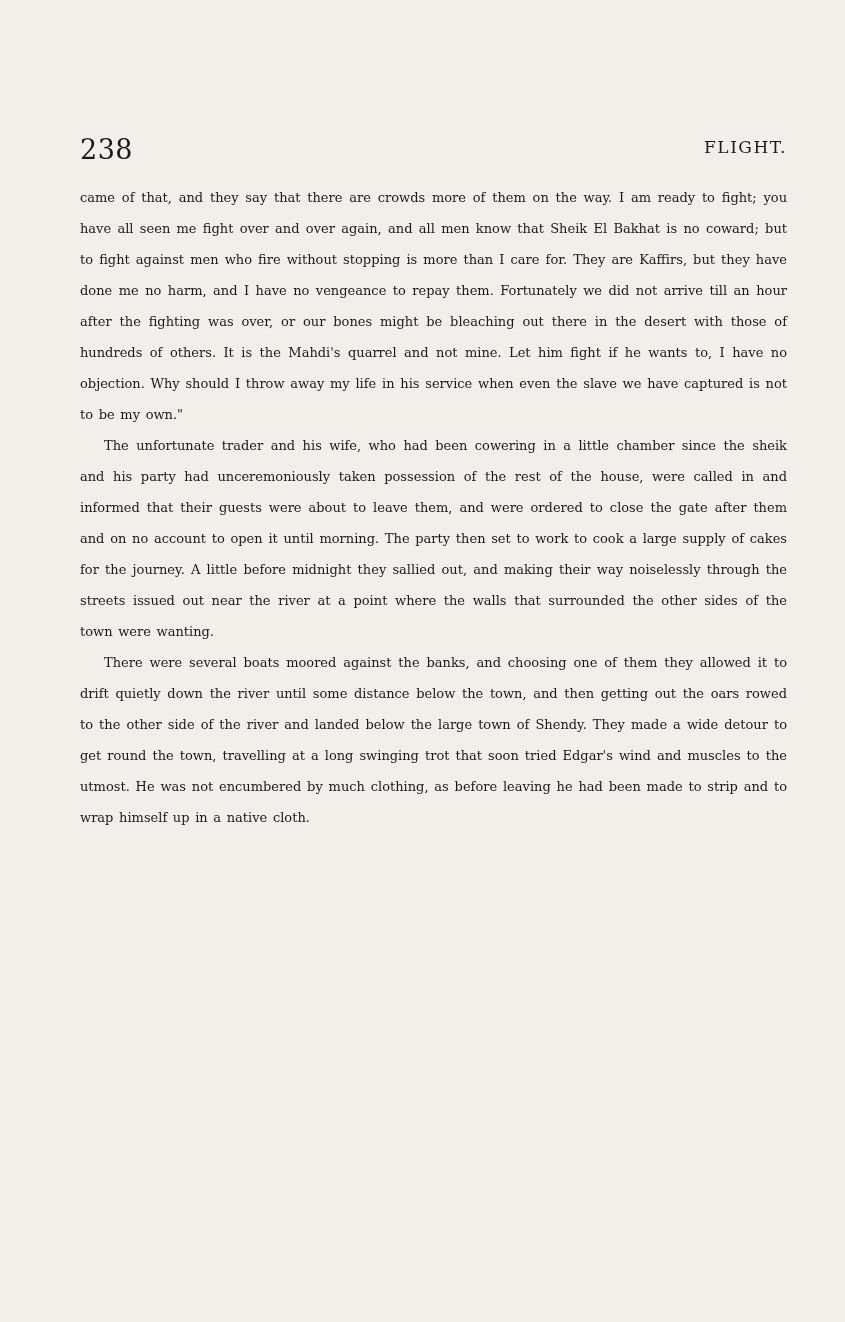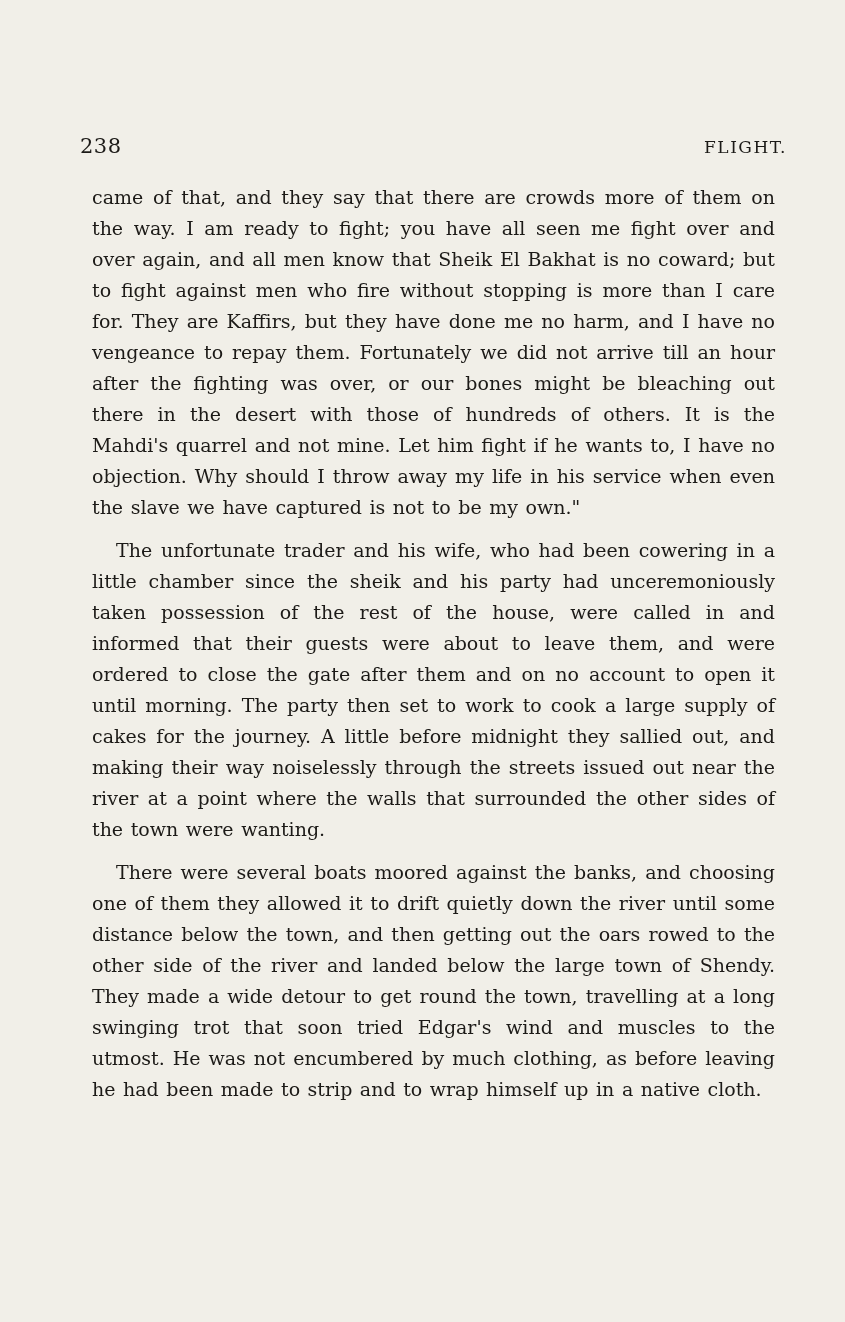--- a/index.html
+++ b/index.html
@@ -23,35 +23,35 @@
   }
   .page-head {
     position: relative;
     height: 30px;
     margin-bottom: 18px;
   }
   .page-number {
     position: absolute;
     left: 0;
     top: 0;
-    font-size: 21px;
+    font-size: 27px;
     letter-spacing: 0.5px;
   }
   .running-title {
     position: absolute;
     left: 0;
     right: 0;
     top: 3px;
     text-align: right;
     font-size: 17px;
     letter-spacing: 1.5px;
   }
   .body-text p {
-    margin: 12px;
-    font-size: 19px;
+    margin: 0;
+    font-size: 13px;
     line-height: 31px;
     text-align: justify;
     text-indent: 24px;
     word-spacing: 1.5px;
   }
   .body-text p.no-indent {
     text-indent: 0;
   }
 </style>
 </head>

